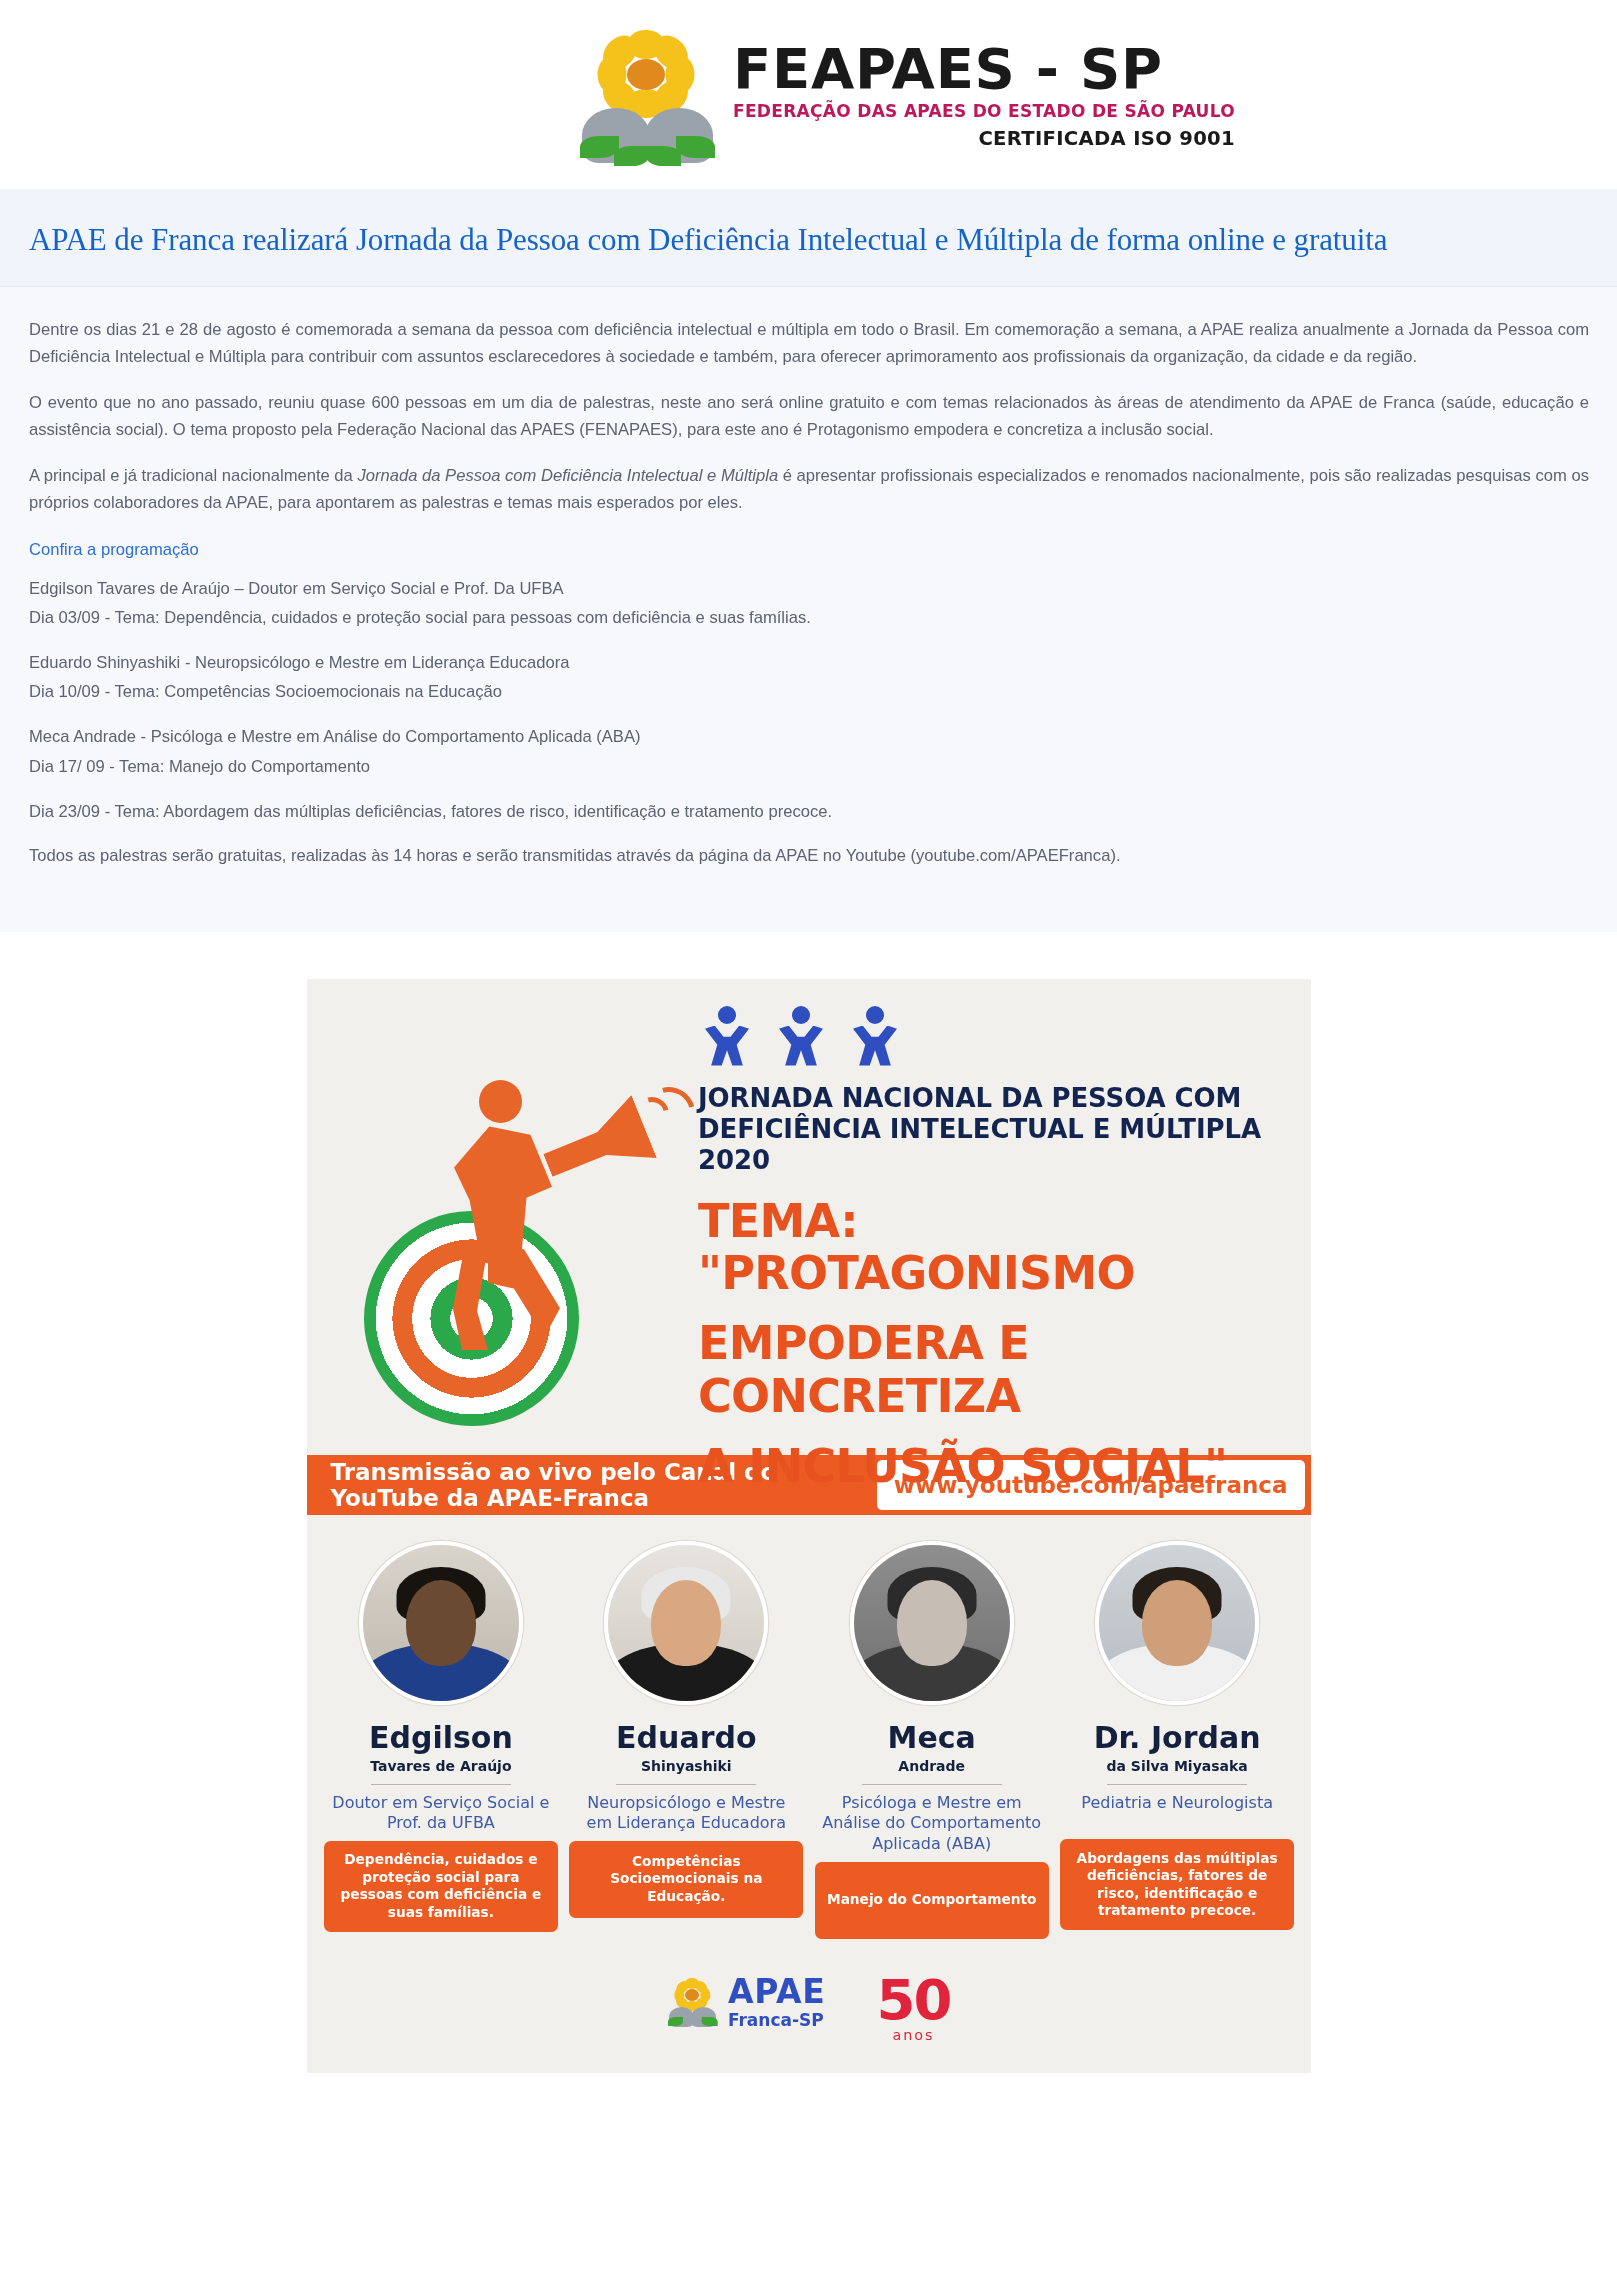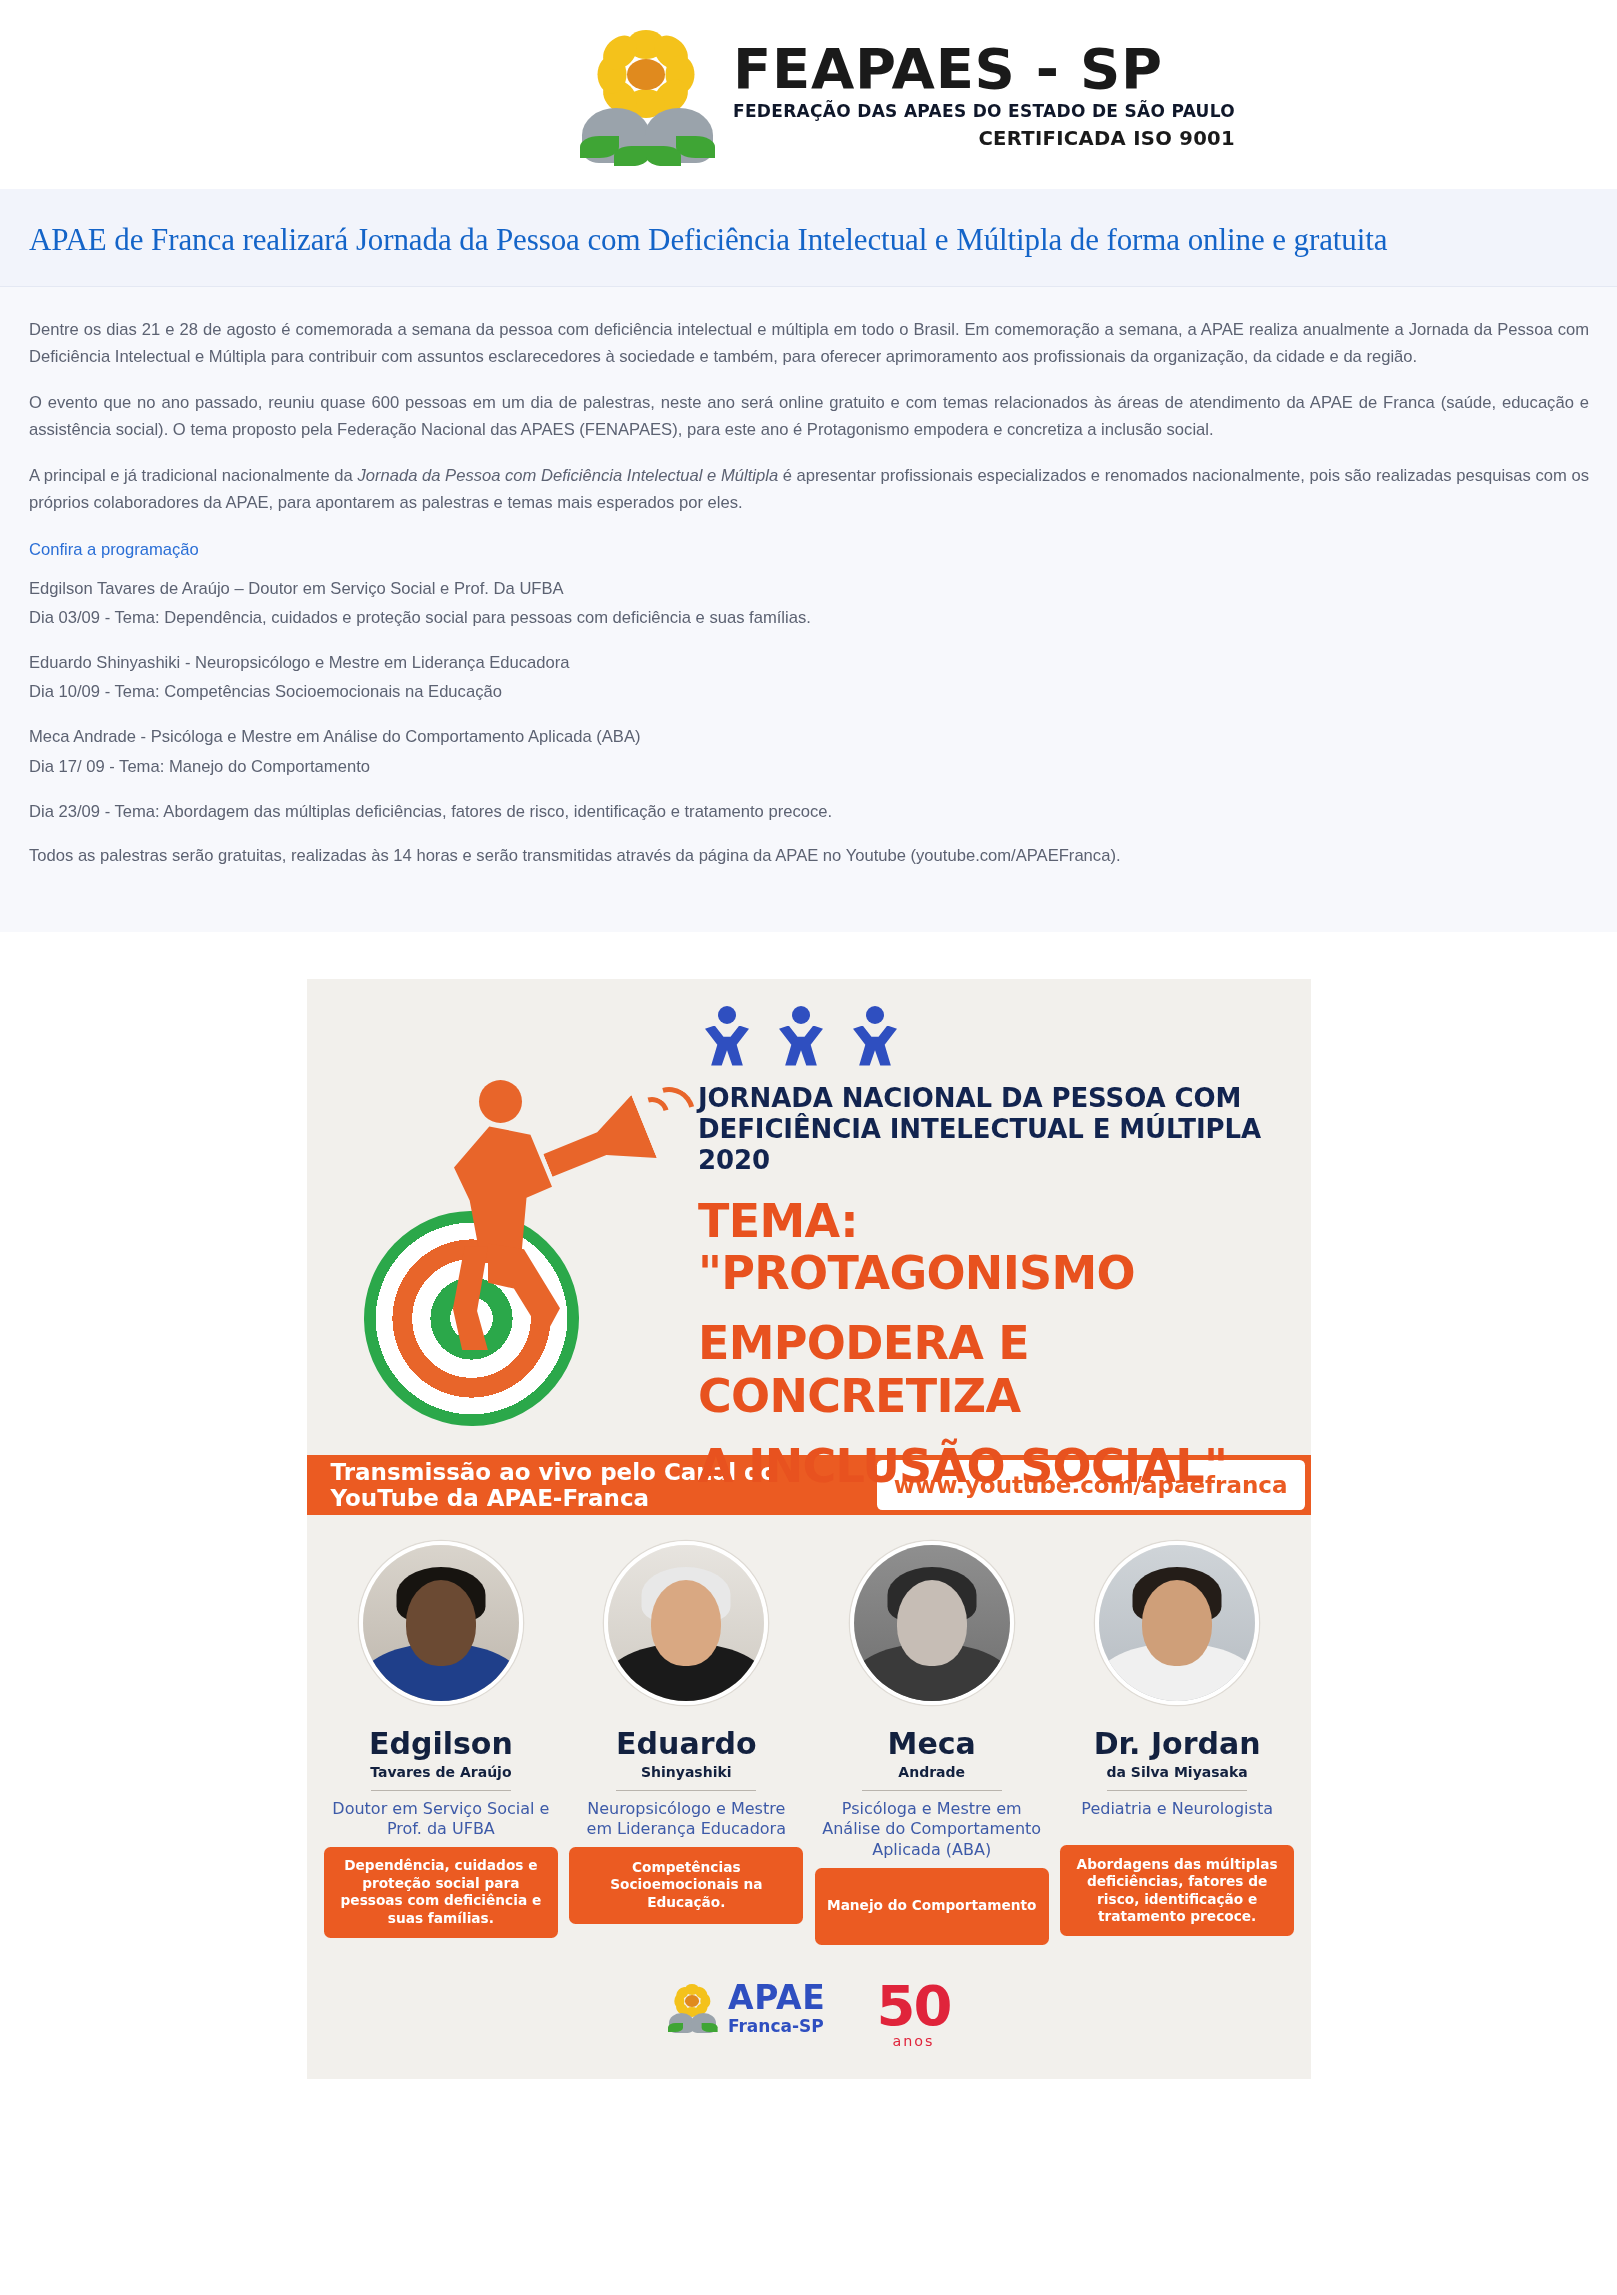--- a/index.html
+++ b/index.html
@@ -43,21 +43,21 @@
   .logo-title {
     font-size: 56px;
     font-weight: bold;
     letter-spacing: 0.7px;
     color: #1a1a1a;
     font-family: "DejaVu Sans", sans-serif;
   }
   .logo-sub {
     font-size: 17px;
     font-weight: bold;
-    color: #0f172a;
+    color: #be185d;
     margin-top: 6px;
     letter-spacing: 0.3px;
     font-family: "DejaVu Sans", sans-serif;
   }
   .logo-iso {
     font-size: 19.6px;
     font-weight: bold;
     color: #1a1a1a;
     margin-top: 9px;
     align-self: flex-end;
@@ -345,21 +345,21 @@
   .p3 .bg { background: linear-gradient(180deg,#8f8f8f,#6f6f6f); }
   .p3 .hair { background: #2b2b2b; }
   .p3 .face { background: #c6bdb5; }
   .p3 .shoulders { background: #3a3a3a; }
   .p4 .bg { background: linear-gradient(180deg,#cfd4d8,#b6bcc2); }
   .p4 .hair { background: #241d18; }
   .p4 .face { background: #cf9f79; }
   .p4 .shoulders { background: #f0f0f0; }
 
   .sp-name {
-    margin-top: 24px;
+    margin-top: 18px;
     font-size: 30px;
     font-weight: bold;
     color: #13213f;
     line-height: 1;
     text-align: center;
   }
   .sp-surname {
     margin-top: 5.9px;
     font-size: 14px;
     font-weight: bold;

